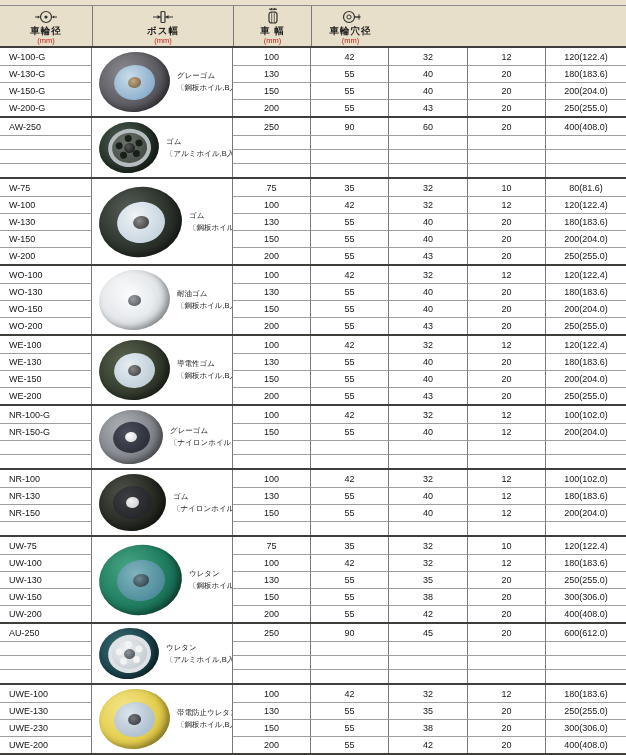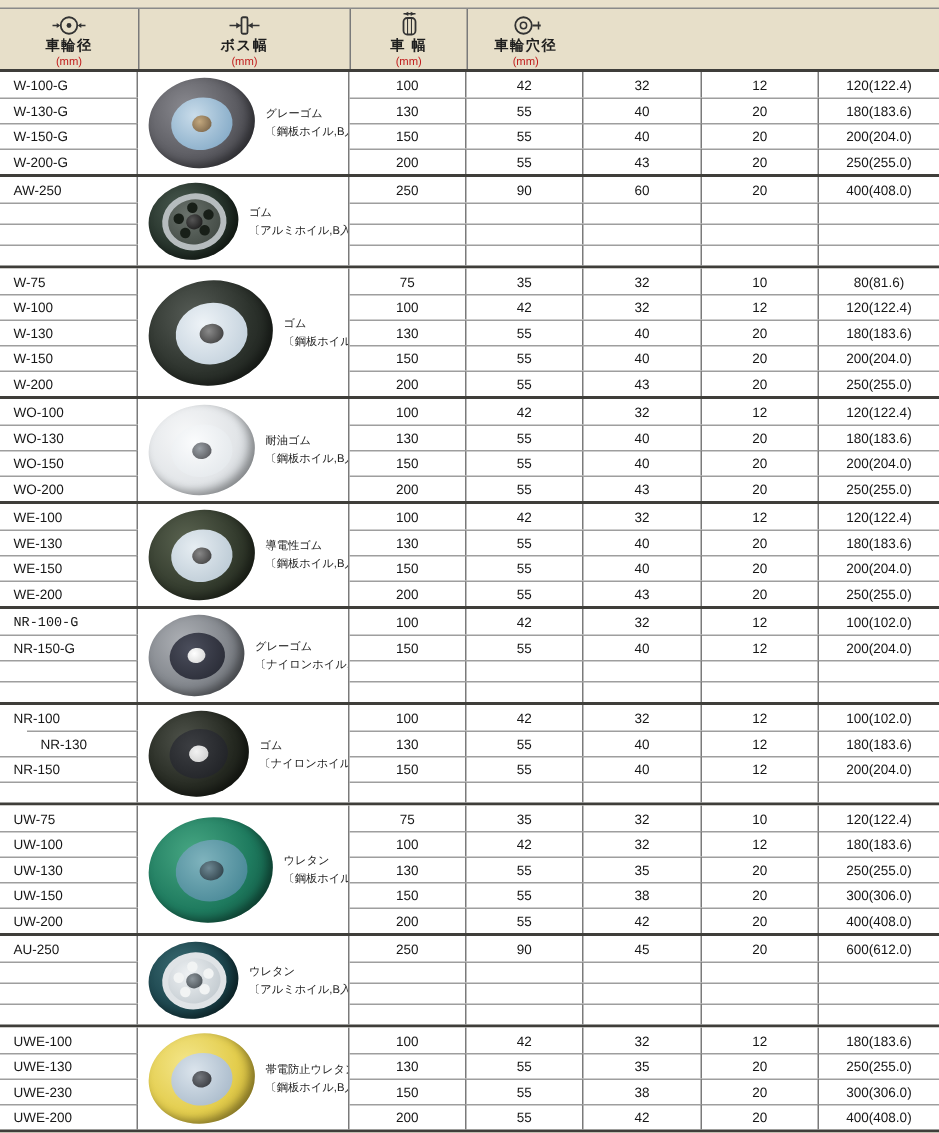--- a/index.html
+++ b/index.html
@@ -285,21 +285,21 @@
         <div class="cell num rline" style="grid-area: 3 / 5;">40</div>
         <div class="cell num rline" style="grid-area: 3 / 6;">20</div>
         <div class="cell num last rline" style="grid-area: 3 / 7;">200(204.0)</div>
         <div class="cell num rline" style="grid-area: 4 / 3;">200</div>
         <div class="cell num rline" style="grid-area: 4 / 4;">55</div>
         <div class="cell num rline" style="grid-area: 4 / 5;">43</div>
         <div class="cell num rline" style="grid-area: 4 / 6;">20</div>
         <div class="cell num last rline" style="grid-area: 4 / 7;">250(255.0)</div>
       </div>
       <div class="group grid7" style="grid-template-rows: 17px 17px 14px 14px;">
-        <div class="cell pno" style="grid-area: 1 / 1; font-family: Liberation Mono, monospace;">NR-100-G</div>
+        <div class="cell pno" style="grid-area: 1 / 1;">NR-100-G</div>
         <div class="cell pno rline" style="grid-area: 2 / 1;">NR-150-G</div>
         <div class="cell pno rline" style="grid-area: 3 / 1;"></div>
         <div class="cell pno rline" style="grid-area: 4 / 1;"></div>
         <div class="cell wheelcell" style="grid-area: 1 / 2 / span 4;">
           <div class="wheel" style="width:64px;height:54px">
             <div class="tire" style="background:radial-gradient(circle at 38% 32%,#aeb1b6 0%,#82868c 55%,#53565c 100%)"></div>
             <div class="hub" style="width:37px;height:31px;left:13.5px;top:11.5px;background:radial-gradient(circle at 40% 33%,#4b4e5c,#23252f)"></div>
             <div class="bore" style="width:12px;height:10px;left:26px;top:22px;background:radial-gradient(circle at 40% 35%,#ffffff,#cfcfcf)"></div>
           </div>
           <div class="mat">
@@ -323,21 +323,21 @@
         <div class="cell num rline" style="grid-area: 3 / 6;"></div>
         <div class="cell num last rline" style="grid-area: 3 / 7;"></div>
         <div class="cell num rline" style="grid-area: 4 / 3;"></div>
         <div class="cell num rline" style="grid-area: 4 / 4;"></div>
         <div class="cell num rline" style="grid-area: 4 / 5;"></div>
         <div class="cell num rline" style="grid-area: 4 / 6;"></div>
         <div class="cell num last rline" style="grid-area: 4 / 7;"></div>
       </div>
       <div class="group grid7" style="grid-template-rows: 17px 17px 17px 14px;">
         <div class="cell pno" style="grid-area: 1 / 1;">NR-100</div>
-        <div class="cell pno rline" style="grid-area: 2 / 1; margin-left: 18px;">NR-130</div>
+        <div class="cell pno rline" style="grid-area: 2 / 1;">NR-130</div>
         <div class="cell pno rline" style="grid-area: 3 / 1;">NR-150</div>
         <div class="cell pno rline" style="grid-area: 4 / 1;"></div>
         <div class="cell wheelcell" style="grid-area: 1 / 2 / span 4;">
           <div class="wheel" style="width:67px;height:57px">
             <div class="tire" style="background:radial-gradient(circle at 38% 32%,#4e524a 0%,#262a22 55%,#0f120d 100%)"></div>
             <div class="hub" style="width:39px;height:33px;left:14px;top:12px;background:radial-gradient(circle at 40% 33%,#3c3e42,#1b1d21)"></div>
             <div class="bore" style="width:13px;height:11px;left:27px;top:23px;background:radial-gradient(circle at 40% 35%,#f2f2f2,#c9c9c9)"></div>
           </div>
           <div class="mat">
             <div>ゴム</div>

